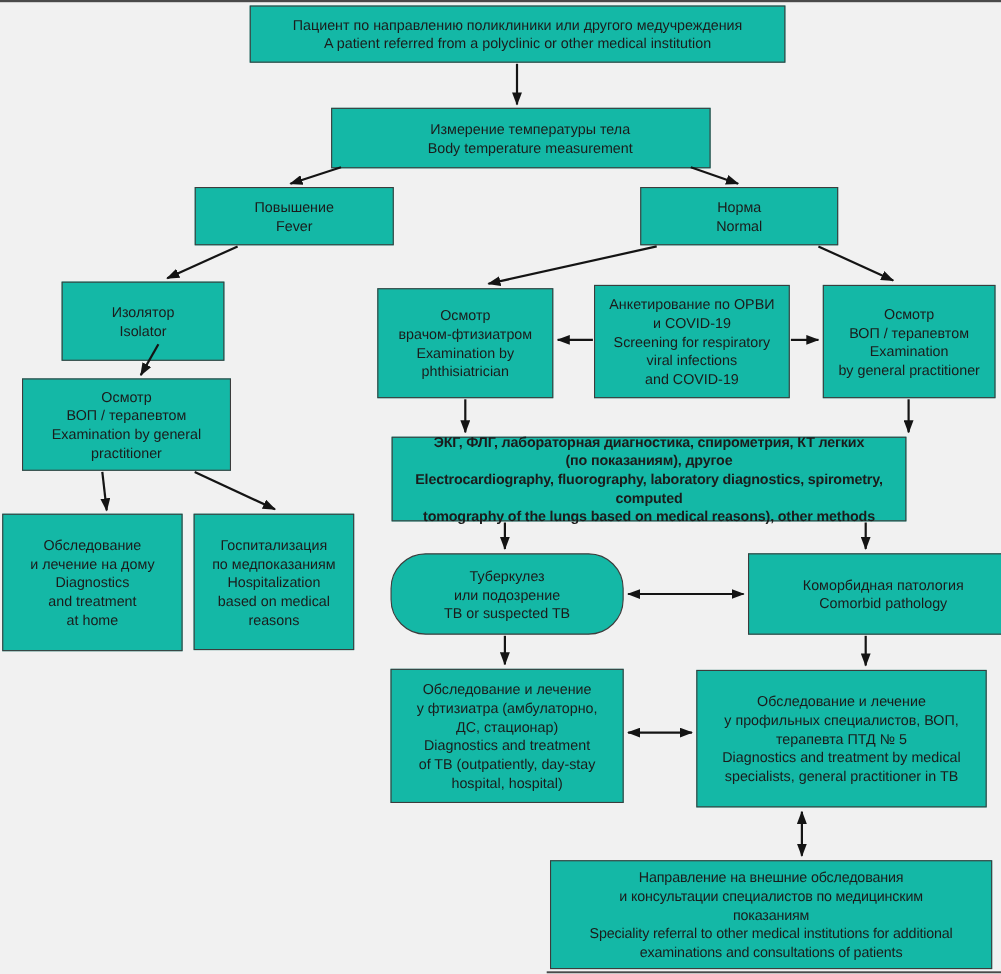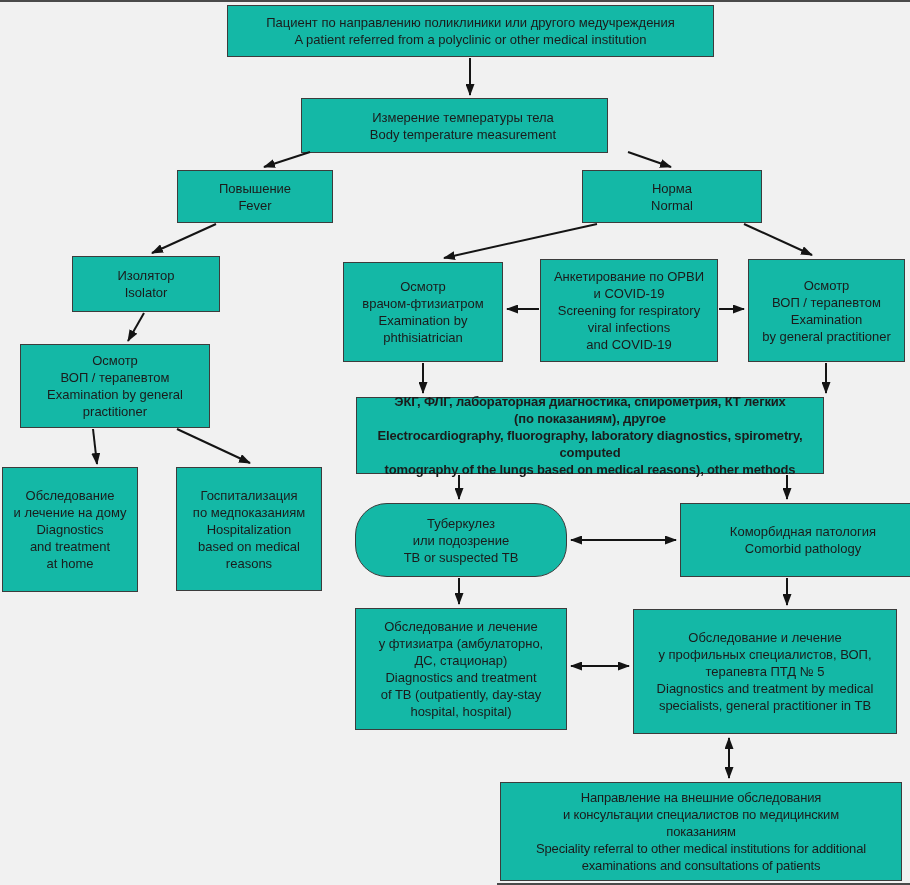--- a/index.html
+++ b/index.html
@@ -35,38 +35,38 @@
 </style>
 </head>
 <body>
 
 <div class="frame-line" style="left:0; top:0; width:910px; height:2px;"></div>
 <div class="frame-line" style="left:497px; bottom:0; width:413px; height:2px;"></div>
 
 <div class="node" style="left:227px; top:5px; width:487px; height:52px;">Пациент по направлению поликлиники или другого медучреждения
 A patient referred from a polyclinic or other medical institution</div>
 
-<div class="node" style="left:301px; top:98px; width:307px; height:55px;padding-left:20px;">Измерение температуры тела
+<div class="node" style="left:301px; top:98px; width:345px; height:55px;padding-left:20px;">Измерение температуры тела
 Body temperature measurement</div>
 
-<div class="node" style="left:177px; top:170px; width:156px; height:53px;">Повышение
+<div class="node" style="left:177px; top:170px; width:181px; height:53px;">Повышение
 Fever</div>
 
 <div class="node" style="left:582px; top:170px; width:180px; height:53px;">Норма
 Normal</div>
 
-<div class="node" style="left:72px; top:256px; width:148px; height:56px;">Изолятор
+<div class="node" style="left:56px; top:256px; width:148px; height:72px;">Изолятор
 Isolator</div>
 
 <div class="node" style="left:20px; top:344px; width:190px; height:84px;">Осмотр
 ВОП / терапевтом
 Examination by general
 practitioner</div>
 
-<div class="node" style="left:2px; top:467px; width:136px; height:125px;">Обследование
+<div class="node" style="left:2px; top:467px; width:164px; height:125px;">Обследование
 и лечение на дому
 Diagnostics
 and treatment
 at home</div>
 
 <div class="node" style="left:176px; top:467px; width:146px; height:124px;">Госпитализация
 по медпоказаниям
 Hospitalization
 based on medical
 reasons</div>

